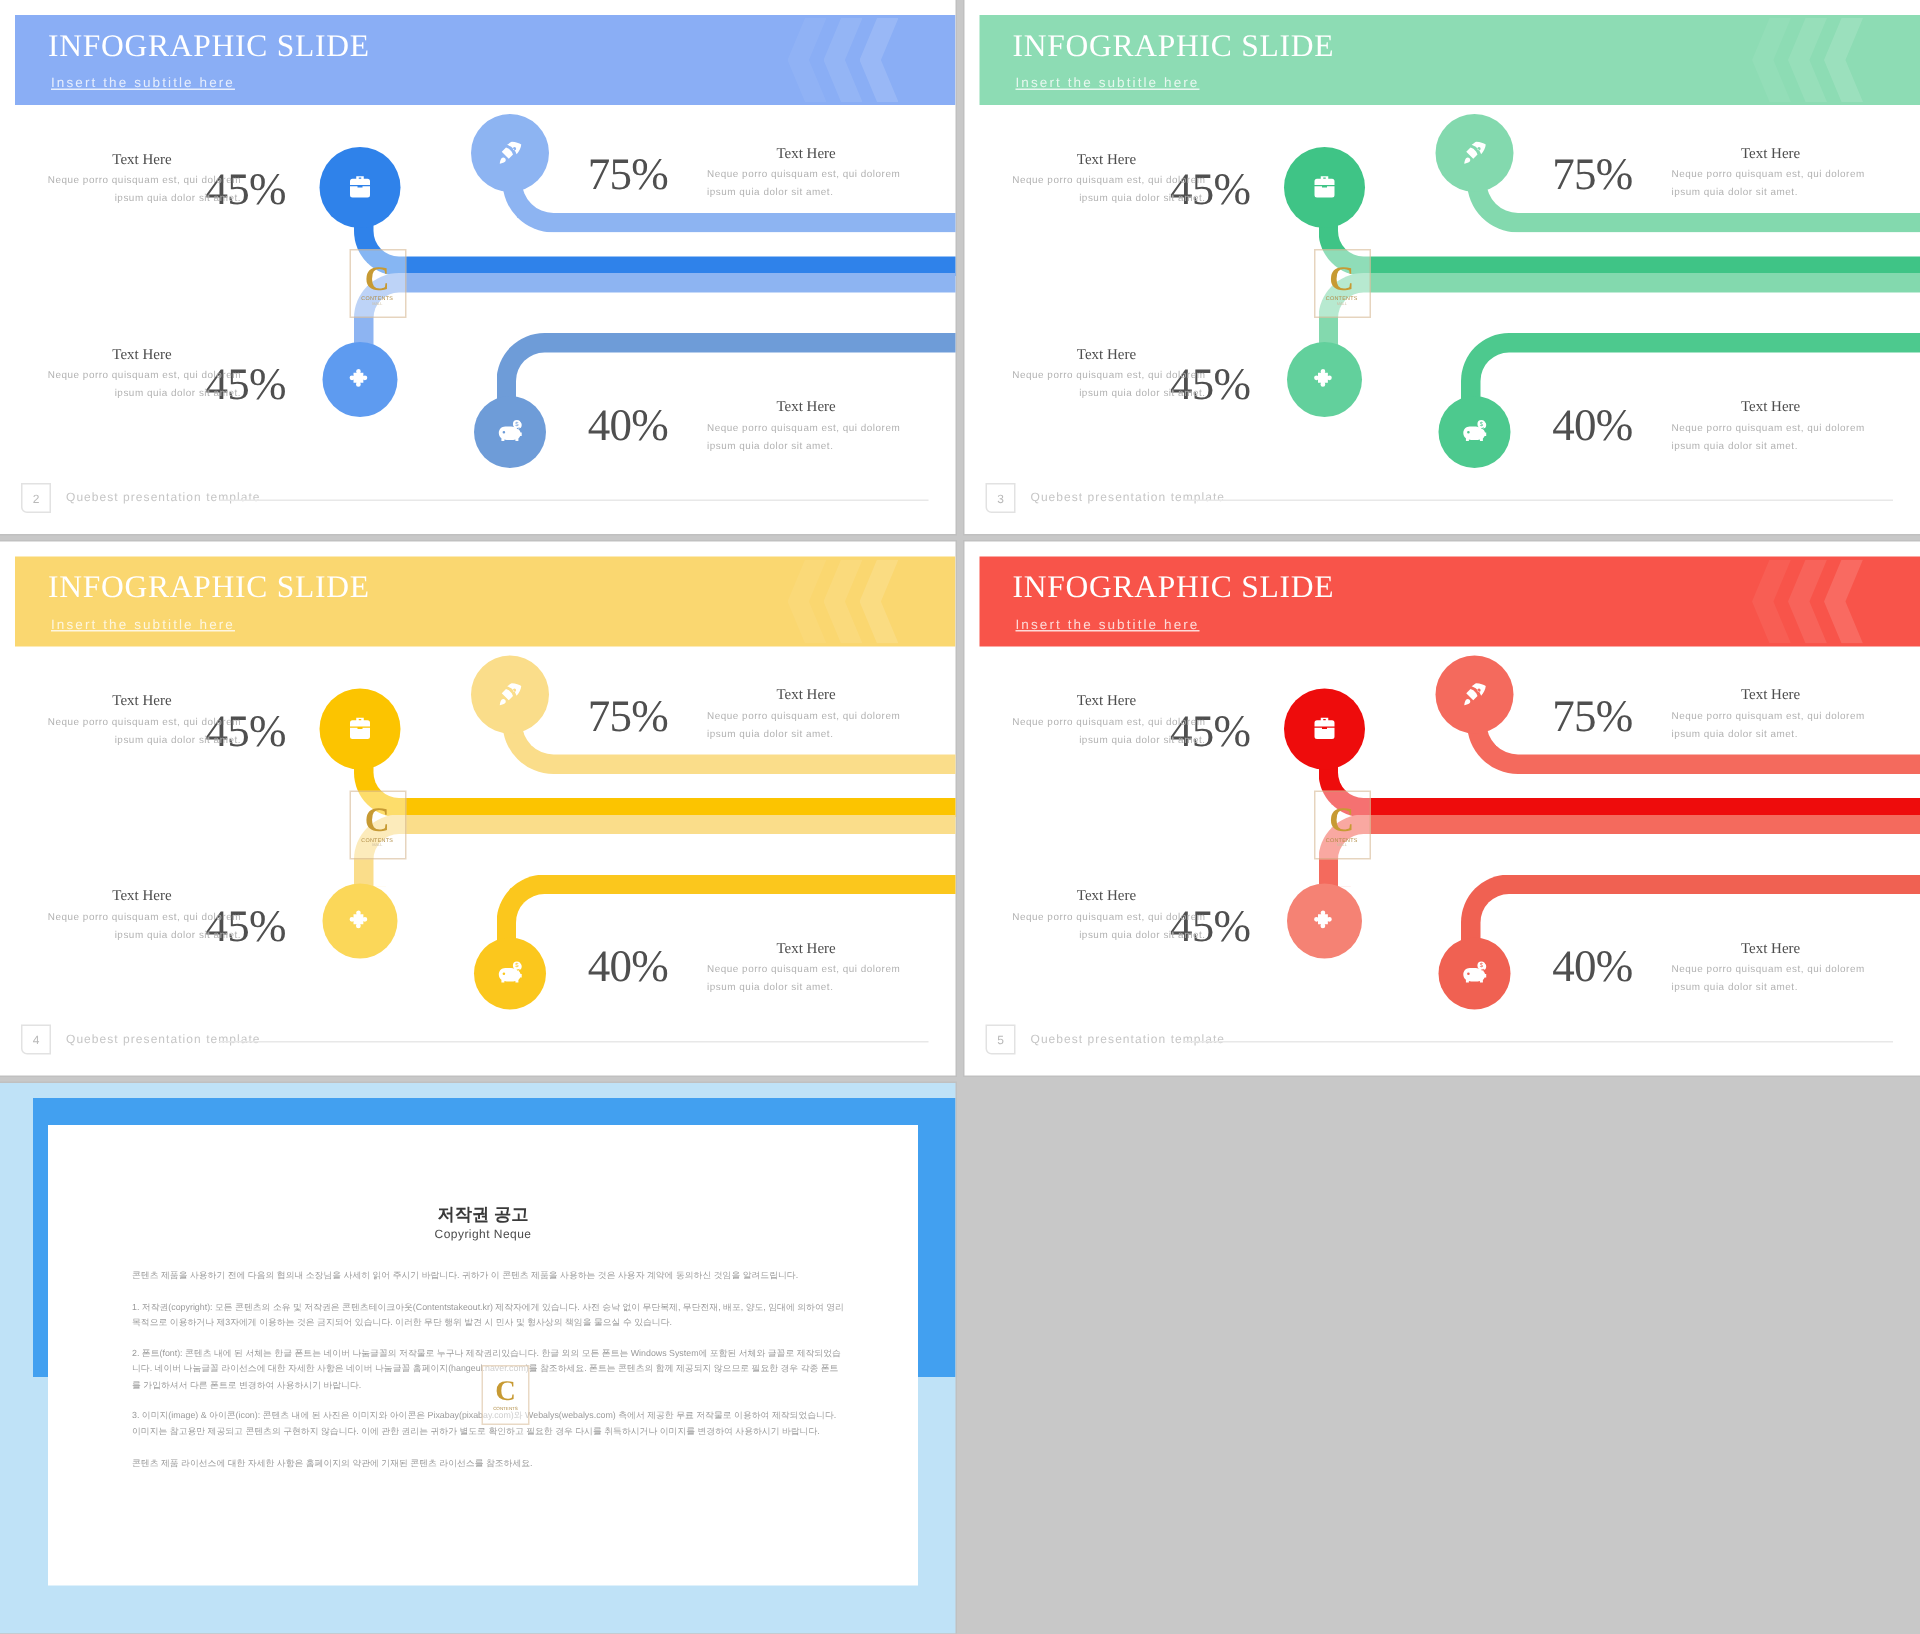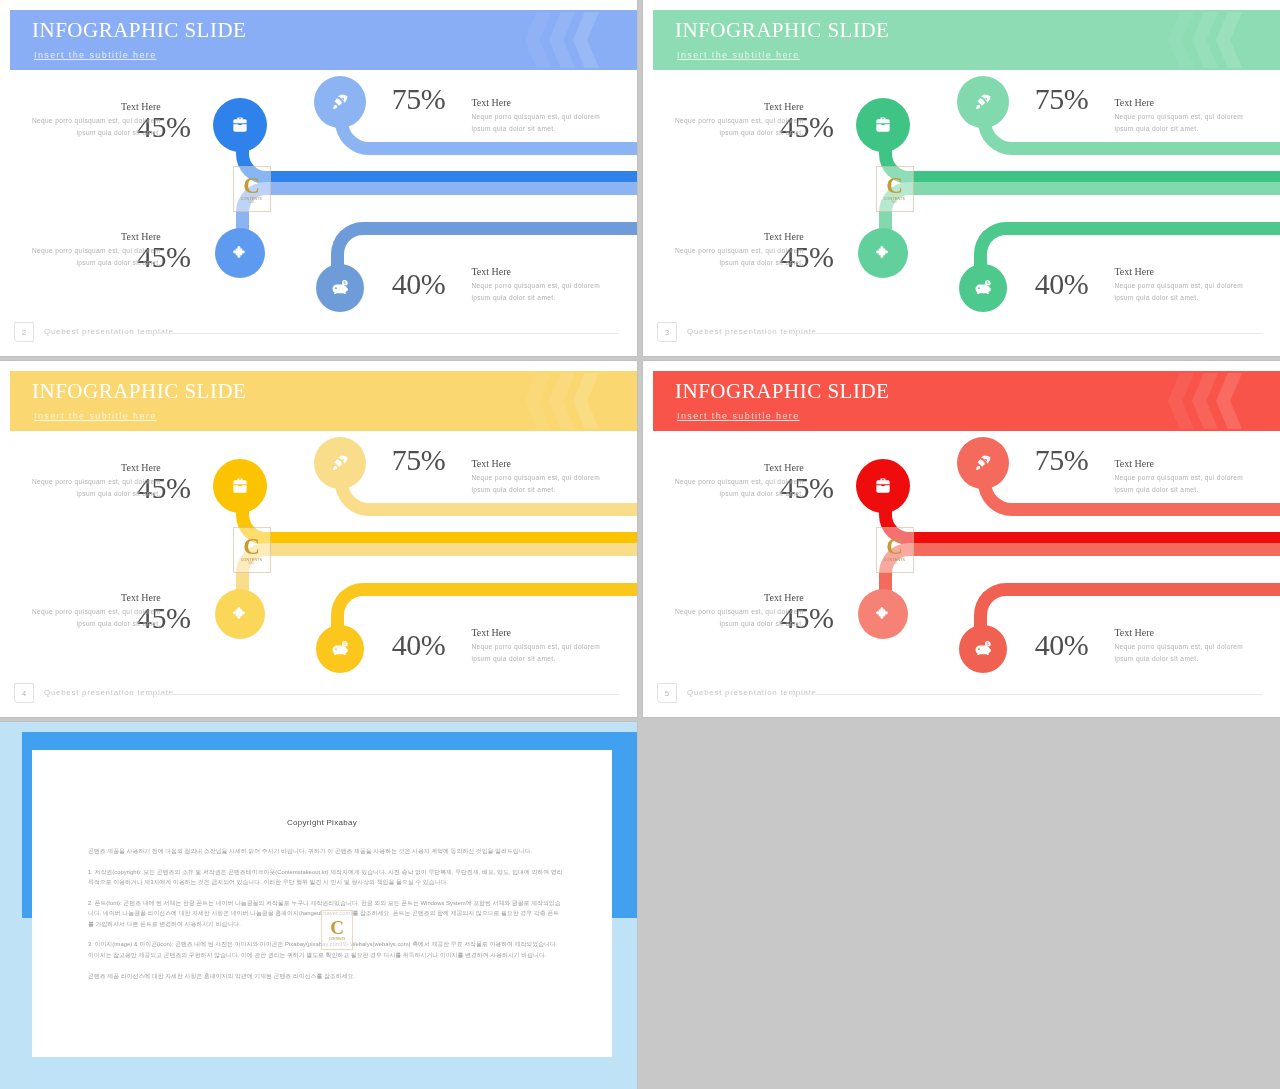--- a/index.html
+++ b/index.html
@@ -120,28 +120,28 @@
   .node-puz   { left: 33.8%;  top: 158px; width: 50px; height: 50px; background: var(--cLight2); }
   .node-pig   { left: 49.6%;  top: 194px; width: 48px; height: 48px; background: var(--cMid); }
 
   
   .pct {
     position: absolute;
     font-family: "Liberation Serif", serif;
     font-size: 30px; color: #4f4f4f; letter-spacing: -0.5px;
   }
   .pct-tl { left: 21.5%; top: 40px; }
-  .pct-tr { left: 61.5%; top: 12px; }
+  .pct-tr { left: 61.5%; top: 30px; }
   .pct-bl { left: 21.5%; top: 170px; }
   .pct-br { left: 61.5%; top: 197px; }
 
   .tb { position: absolute; width: 132px; }
   .tb-h {
     font-family: "Liberation Serif", serif;
-    font-size: 10px; color: #4d4d4d; margin-bottom: 3px;
+    font-size: 10px; color: #4d4d4d; margin-bottom: 3px; text-align: center;
   }
   .tb-p { font-size: 6.6px; line-height: 11.5px; color: #b2b2b2; letter-spacing: 0.35px; }
   .tb.left  { text-align: right; }
   .tb.right { text-align: left; }
 
   .tb-tl { left: 4.5%;  top: 31px; }
   .tb-bl { left: 4.5%;  top: 161px; }
   .tb-tr { left: 74%;   top: 27px; }
   .tb-br { left: 74%;   top: 196px; }
 
@@ -504,21 +504,22 @@
     <div class="ftr">
       <div class="pgbox">5</div>
       <div class="ftr-txt">Quebest presentation  template</div>
       <div class="ftr-rule"></div>
     </div>
   </div>
 
   <div class="slide" id="slide6" style="background: rgb(191, 226, 247);">
     <div class="cp-topband" style="background: rgb(66, 160, 240);"></div>
     <div class="cp-paper">
-      <div class="cp-h2">Copyright Pixabay</div>
+      <div class="cp-h1">저작권 공고</div>
+      <div class="cp-h2">Copyright Neque</div>
       <div class="cp-body">
         <div class="cp-para">콘텐츠 제품을 사용하기 전에 다음의 협의내 소장님을 사세히 읽어 주시기 바랍니다. 귀하가 이 콘텐츠 제품을 사용하는 것은 사용자 계약에 동의하신 것임을 알려드립니다.</div>
         <div class="cp-para">1. 저작권(copyright): 모든 콘텐츠의 소유 및 저작권은 콘텐츠테이크아웃(Contentstakeout.kr) 제작자에게 있습니다. 사전 승낙 없이 무단복제, 무단전재, 배포, 양도, 임대에 의하여 영리 목적으로 이용하거나 제3자에게 이용하는 것은 금지되어 있습니다. 이러한 무단 행위 발견 시 민사 및 형사상의 책임을 물으실 수 있습니다.</div>
         <div class="cp-para">2. 폰트(font): 콘텐츠 내에 된 서체는 한글 폰트는 네이버 나눔글꼴의 저작물로 누구나 제작권리있습니다. 한글 외의 모든 폰트는 Windows System에 포함된 서체와 글꼴로 제작되었습니다. 네이버 나눔글꼴 라이선스에 대한 자세한 사항은 네이버 나눔글꼴 홈페이지(hangeul.naver.com)를 참조하세요. 폰트는 콘텐츠의 함께 제공되지 않으므로 필요한 경우 각종 폰트를 가입하셔서 다른 폰트로 변경하여 사용하시기 바랍니다.</div>
         <div class="cp-para">3. 이미지(image) &amp; 아이콘(icon): 콘텐츠 내에 된 사진은 이미지와 아이콘은 Pixabay(pixabay.com)와 Webalys(webalys.com) 측에서 제공한 무료 저작물로 이용하여 제작되었습니다. 이미지는 참고용만 제공되고 콘텐츠의 구현하지 않습니다. 이에 관한 권리는 귀하가 별도로 확인하고 필요한 경우 다시를 취득하시거나 이미지를 변경하여 사용하시기 바랍니다.</div>
         <div class="cp-para cp-last">콘텐츠 제품 라이선스에 대한 자세한 사항은 홈페이지의 약관에 기재된 콘텐츠 라이선스를 참조하세요.</div>
       </div>
       <div class="cp-wmark">
         <div class="wc">C</div>
         <div class="wt">CONTENTS</div>

